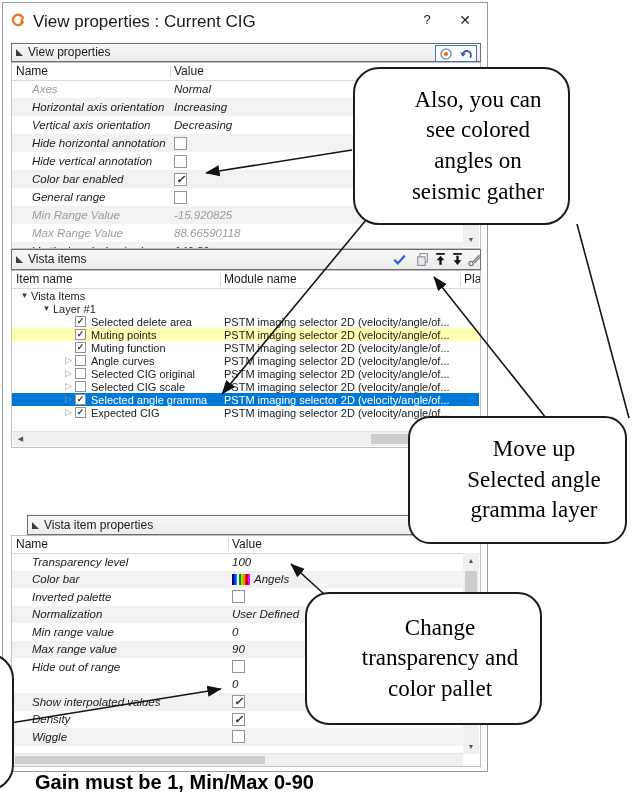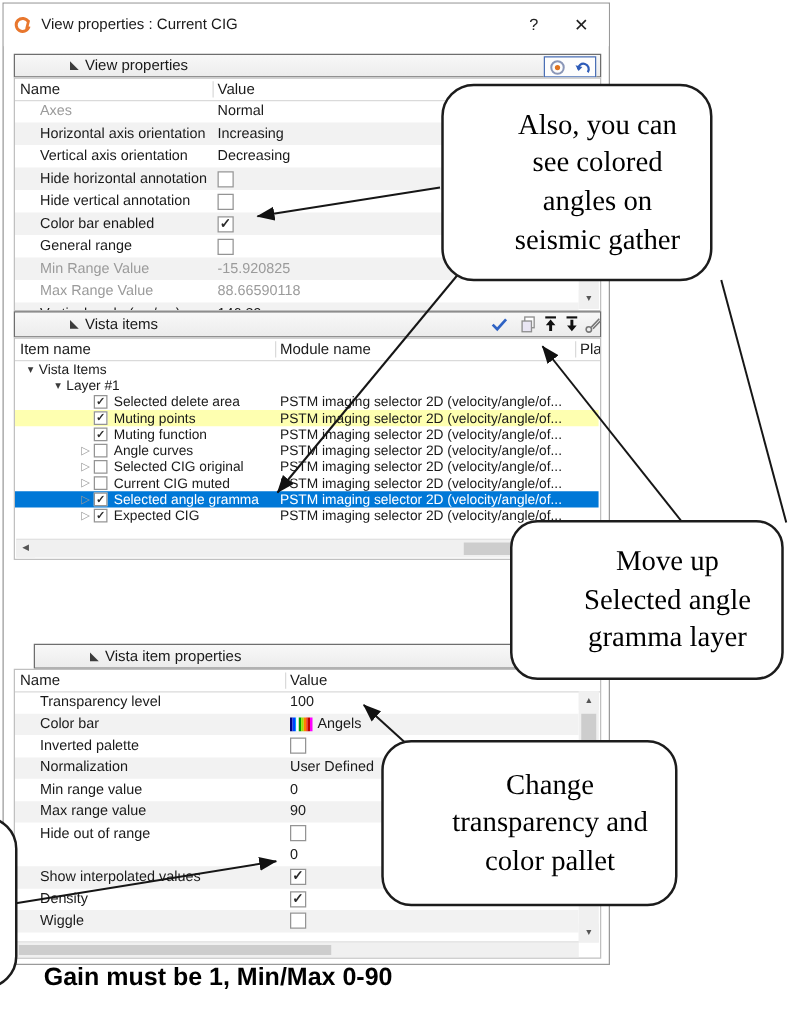--- a/index.html
+++ b/index.html
@@ -2,35 +2,35 @@
 <html><head>
 <meta charset="utf-8">
 <style>
   html,body{margin:0;padding:0;}
   body{width:639px;height:807px;position:relative;overflow:hidden;background:#ffffff;
        font-family:"Liberation Sans", sans-serif;color:#1a1a1a;}
   .window{position:absolute;left:2px;top:2px;width:486px;height:770px;background:#fff;
           border:1px solid #9a9a9a;box-sizing:border-box;z-index:1;}
   .titlebar{position:absolute;left:0;top:0;right:0;height:34px;background:#fff;}
   .title-icon{position:absolute;left:7px;top:9px;width:16px;height:16px;}
-  .title-text{position:absolute;left:30px;top:9px;font-size:12px;}
+  .title-text{position:absolute;left:30px;top:9px;font-size:17px;}
   .tb-btn{position:absolute;top:6px;width:24px;height:22px;text-align:center;font-size:13px;
           line-height:22px;color:#222;cursor:default;}
   
   .phead{position:absolute;height:19px;background:linear-gradient(#f8f8f8,#ececec);
-         border:1px solid #6e6e6e;box-sizing:border-box;font-size:12px;line-height:17px;padding-left:40px;}
+         border:1px solid #6e6e6e;box-sizing:border-box;font-size:12px;line-height:17px;}
   .phead .tri{display:inline-block;width:0;height:0;border-bottom:7px solid #3c3c3c;
               border-right:7px solid transparent;margin:0 5px 0 4px;}
   .pbody{position:absolute;background:#fff;border:1px solid #c0c0c0;box-sizing:border-box;overflow:hidden;}
   .colhead{position:absolute;left:0;right:0;top:0;height:17px;border-bottom:1px solid #dadada;
            font-size:12px;line-height:16px;background:#fff;}
   .colhead .c{position:absolute;top:0;white-space:nowrap;}
   .vsep{position:absolute;top:2px;bottom:2px;width:1px;background:#dadada;}
   
-  .prows{position:absolute;left:0;right:17px;top:17px;bottom:0;overflow:hidden;}
+  .prows{position:absolute;left:0;right:17px;top:17px;bottom:0;overflow:hidden;font-style:italic;}
   .prow{display:flex;height:18px;align-items:center;font-size:11.5px;position:relative;}
   .prow.alt{background:#f2f2f2;}
   .pname{padding-left:20px;width:200px;flex:none;white-space:nowrap;}
   .pval{white-space:nowrap;display:flex;align-items:center;}
   .dis{color:#9b9b9b;}
   #vp-rows .pval{position:absolute;left:162px;}
   #vip-rows .prow{height:17.5px;}
   #vip-rows .pval{position:absolute;left:220px;}
   .cb{width:13px;height:13px;background:#fff;border:1px solid #949494;box-sizing:border-box;
       font-size:11px;font-weight:bold;color:#2b2b2b;line-height:11px;text-align:center;display:inline-block;}
@@ -248,21 +248,21 @@
           <span class="tind" style="width: 50px;"></span>
           <span class="texp col">▷</span>
           <span class="cb"></span>
           <span class="tlab">Selected CIG original</span>
           <span class="tmod">PSTM imaging selector 2D (velocity/angle/of...</span>
         </div>
         <div class="trow">
           <span class="tind" style="width: 50px;"></span>
           <span class="texp col">▷</span>
           <span class="cb"></span>
-          <span class="tlab">Current CIG muted</span>
+          <span class="tlab">Selected CIG scale</span>
           <span class="tmod">PSTM imaging selector 2D (velocity/angle/of...</span>
         </div>
         <div class="trow hl-selected">
           <span class="tind" style="width: 50px;"></span>
           <span class="texp col">▷</span>
           <span class="cb on">✓</span>
           <span class="tlab">Selected angle gramma</span>
           <span class="tmod">PSTM imaging selector 2D (velocity/angle/of...</span>
         </div>
         <div class="trow">

